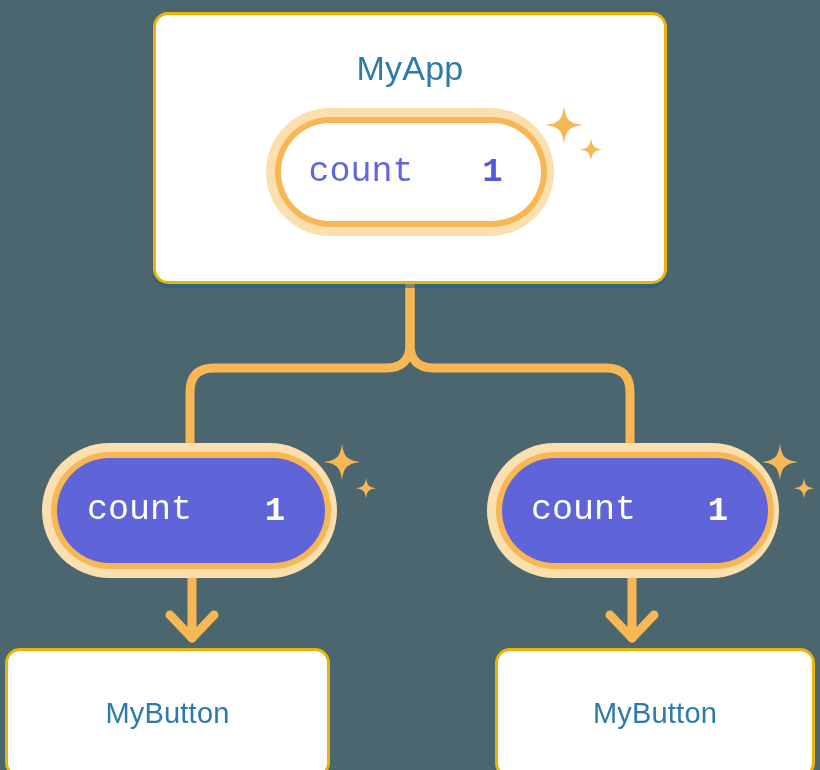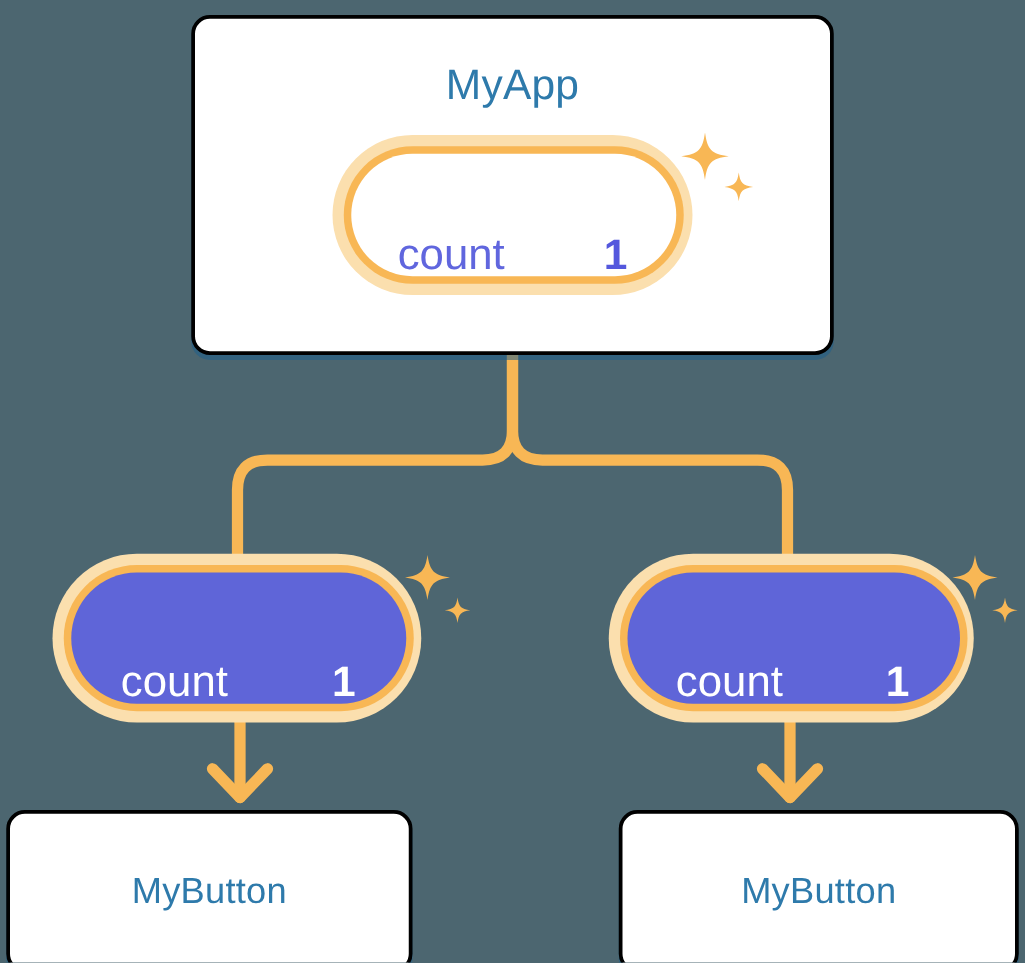--- a/index.html
+++ b/index.html
@@ -28,21 +28,21 @@
     height: 770px;
     pointer-events: none;
   }
   .layer-svg > * { pointer-events: auto; }
 
   
   .comp-card {
     position: absolute;
     box-sizing: border-box;
     background: #ffffff;
-    border: 3px solid #000000;
+    border: 3px solid #eab308;
     border-radius: 15px;
     box-shadow: 0 4px 0 0 rgba(29, 94, 140, 0.55);
     display: flex;
     flex-direction: column;
     align-items: center;
   }
   .comp-title {
     color: #2e7aab;
     font-size: 34px;
     font-weight: 500;
@@ -98,22 +98,23 @@
     border-radius: 999px;
     padding: 6px;
     flex: 1 1 auto;
     display: flex;
   }
   
   .pill-inner {
     border-radius: 999px;
     flex: 1 1 auto;
     display: flex;
-    align-items: flex-end;
+    align-items: center;
     overflow: hidden;
+    font-family: Liberation Mono, monospace;
   }
   .pill-key, .pill-val {
     display: flex;
     align-items: center;
     justify-content: center;
     line-height: 1;
     white-space: nowrap;
   }
   .pill-key {
     flex: 0 0 auto;

